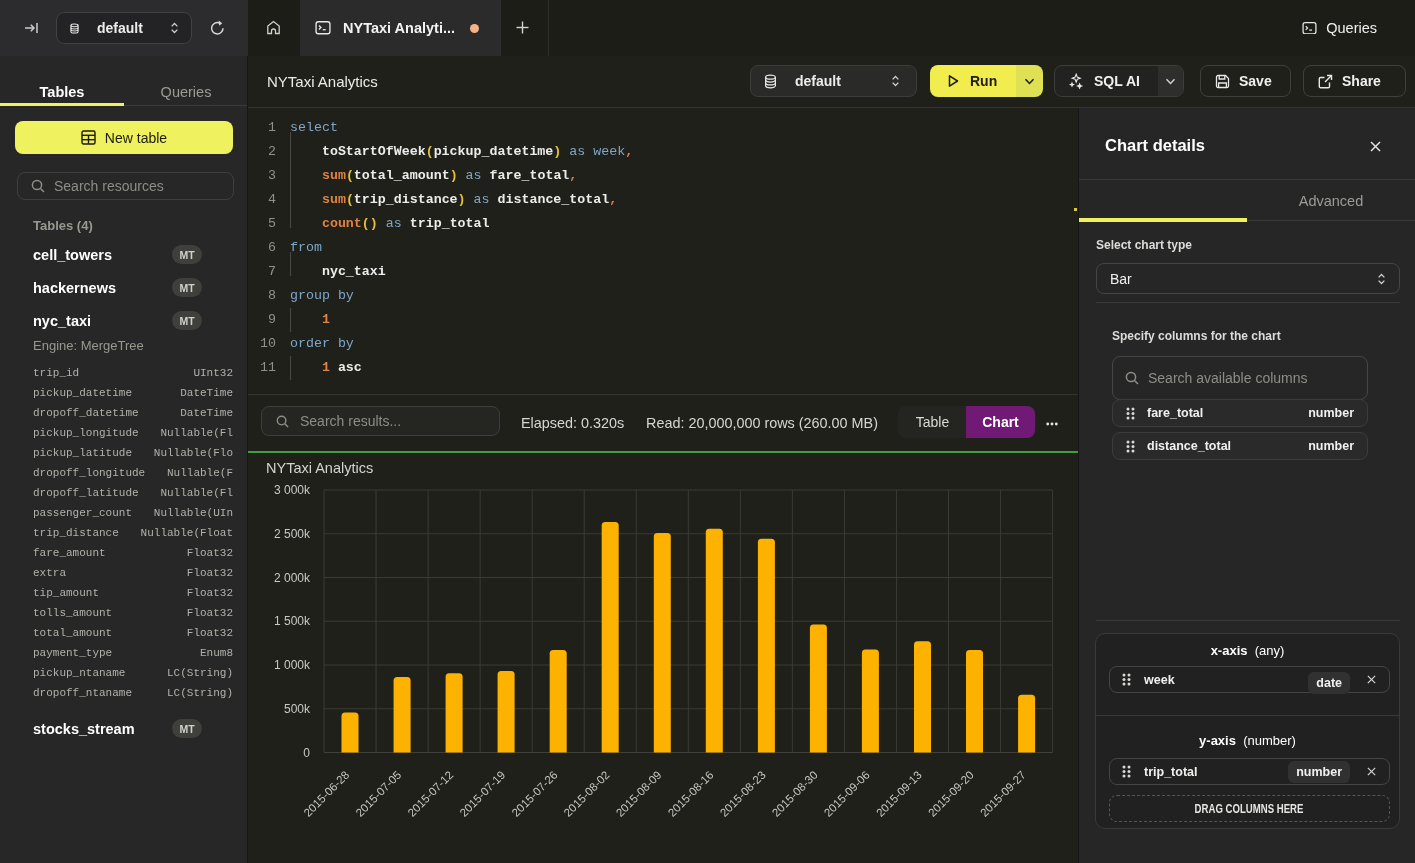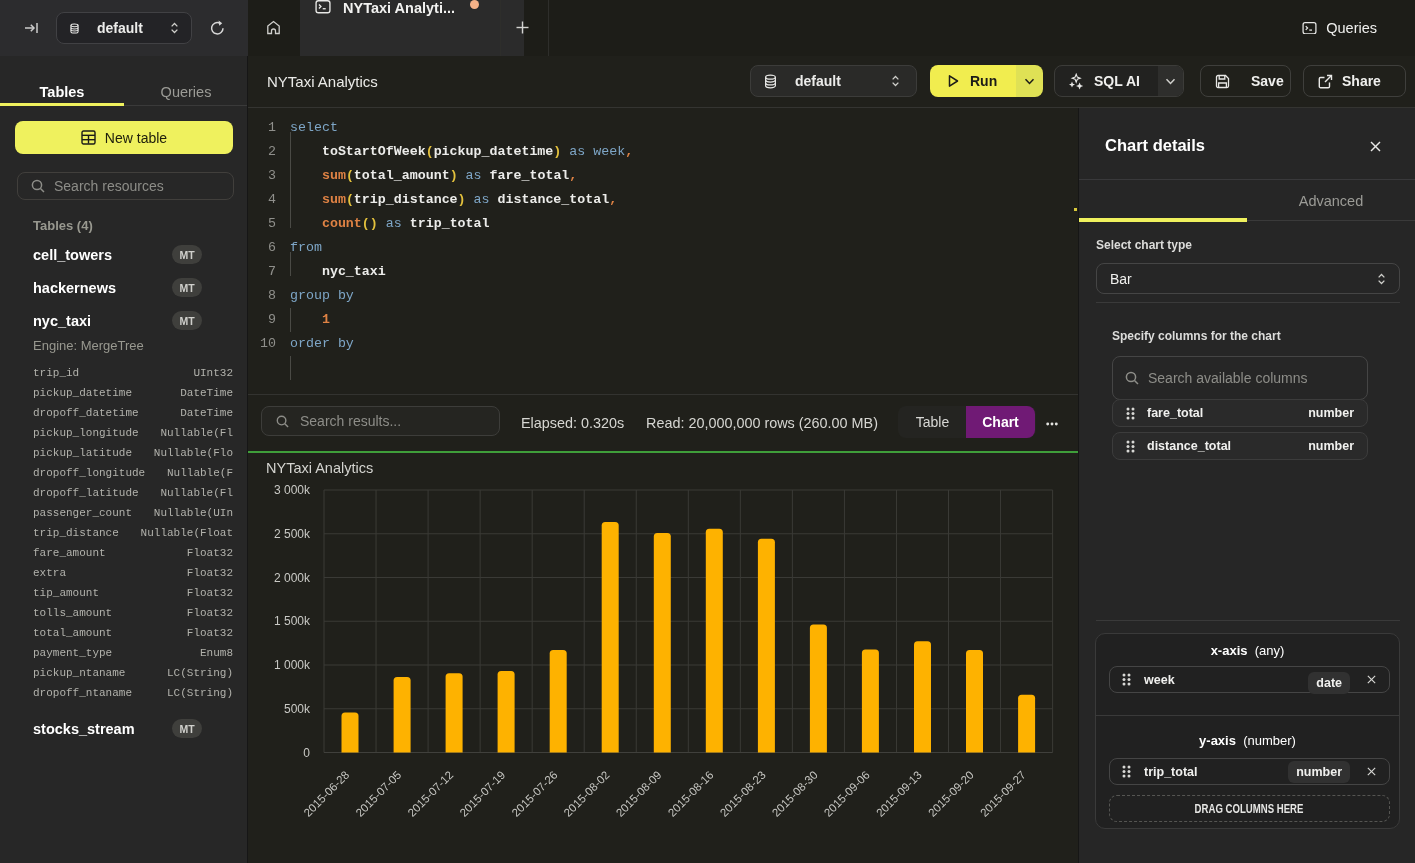--- a/index.html
+++ b/index.html
@@ -8,22 +8,22 @@
 .abs { position:absolute; }
 #app { position:relative; width:1415px; height:863px; }
 
 
 #topbar { position:absolute; left:0; top:0; width:1415px; height:56px; background:#1d1d18; }
 #topbarleft { position:absolute; left:0; top:0; width:248px; height:56px; background:#2c2c2e; }
 #topbar .vdiv { position:absolute; top:0; width:1px; height:56px; background:#2e2e2b; }
 #dbselect { position:absolute; left:56px; top:12px; width:136px; height:32px;
   border:1px solid #414144; border-radius:8px; background:#232326; display:flex; align-items:center; }
 #dbselect .txt { color:#ececea; font-size:14px; font-weight:600; margin-left:17px; }
-#tab1 { position:absolute; left:300px; top:0; width:224px; height:56px; background:#2b2b2b;
-  display:flex; align-items:flex-start; }
+#tab1 { position:absolute; left:300px; top:0; width:200px; height:56px; background:#2b2b2b;
+  display:flex; align-items:center; }
 #tab1 .txt { color:#f2f2f0; font-size:14.5px; font-weight:600; margin-left:12px; }
 #tab1 .dot { width:9px; height:9px; border-radius:50%; background:#f5b288; margin-left:15px; }
 #queriesbtn { position:absolute; right:38px; top:0; height:56px; display:flex; align-items:center; color:#f0f0ee; font-size:14.5px; }
 
 
 #sidebar { position:absolute; left:0; top:56px; width:248px; height:807px; background:#272727; border-right:1px solid #161616; }
 #sbtabs { position:relative; height:50px; border-bottom:1px solid #3a3a3a; }
 #sbtabs .t { position:absolute; top:0; height:49px; width:124px; display:flex; align-items:flex-start; justify-content:center; font-size:14.5px; padding-top:28px; }
 #sbtabs .t1 { left:0; color:#ffffff; font-weight:600; }
 #sbtabs .t2 { left:124px; color:#9b9b96; }
@@ -233,21 +233,21 @@
         <path d="M11.6 9.4 L12.7 11.9 L15.2 13 L12.7 14.1 L11.6 16.6 L10.5 14.1 L8 13 L10.5 11.9 Z"></path>
       </svg>
       <span style="margin-left:9px">SQL AI</span>
       <div style="margin-left:auto;width:25px;height:32px;background:#2e2e2c;display:flex;align-items:center;justify-content:center;">
         <svg width="11" height="7" viewBox="0 0 11 7" fill="none" stroke="#cfcfcb" stroke-width="1.5">
             <path d="M1.5 1.2 L5.5 5.4 L9.5 1.2"></path>
           </svg>
       </div>
     </div>
 
-    <div class="hbtn" style="left:952px;width:91px;border:1px solid #3f3f3c;color:#f0f0ee;gap:12px;">
+    <div class="hbtn" style="left:952px;width:91px;border:1px solid #3f3f3c;color:#f0f0ee;">
       <svg style="margin-left:14px" width="15" height="15" viewBox="0 0 15 15" fill="none" stroke="#e8e8e6" stroke-width="1.3">
         <path d="M1.5 3 A1.5 1.5 0 0 1 3 1.5 H10.5 L13.5 4.5 V12 A1.5 1.5 0 0 1 12 13.5 H3 A1.5 1.5 0 0 1 1.5 12 Z"></path>
         <path d="M4.2 1.8 V5 H9.8 V1.8"></path>
           <path d="M3.6 13.2 V9 H11.4 V13.2"></path>
       </svg>
       <span style="margin-left:9px">Save</span>
     </div>
 
     <div class="hbtn" style="left:1055px;width:103px;border:1px solid #3f3f3c;color:#f0f0ee;">
       <svg style="margin-left:14px" width="15" height="15" viewBox="0 0 15 15" fill="none" stroke="#e8e8e6" stroke-width="1.4">
@@ -262,20 +262,21 @@
     <div class="eline" style="top:8px"><span class="lno">1</span><span class="code"><span class="kw">select</span></span></div>
     <div class="eline" style="top:32px"><span class="lno">2</span><span class="code">    toStartOfWeek<span class="pa">(</span>pickup_datetime<span class="pa">)</span> <span class="kw">as</span> <span class="kw">week</span><span class="nu">,</span></span></div>
     <div class="eline" style="top:56px"><span class="lno">3</span><span class="code">    <span class="fn">sum</span><span class="pa">(</span>total_amount<span class="pa">)</span> <span class="kw">as</span> fare_total<span class="nu">,</span></span></div>
     <div class="eline" style="top:80px"><span class="lno">4</span><span class="code">    <span class="fn">sum</span><span class="pa">(</span>trip_distance<span class="pa">)</span> <span class="kw">as</span> distance_total<span class="nu">,</span></span></div>
     <div class="eline" style="top:104px"><span class="lno">5</span><span class="code">    <span class="fn">count</span><span class="pa">()</span> <span class="kw">as</span> trip_total</span></div>
     <div class="eline" style="top:128px"><span class="lno">6</span><span class="code"><span class="kw">from</span></span></div>
     <div class="eline" style="top:152px"><span class="lno">7</span><span class="code">    nyc_taxi</span></div>
     <div class="eline" style="top:176px"><span class="lno">8</span><span class="code"><span class="kw">group by</span></span></div>
     <div class="eline" style="top:200px"><span class="lno">9</span><span class="code">    <span class="nu">1</span></span></div>
     <div class="eline" style="top:224px"><span class="lno">10</span><span class="code"><span class="kw">order by</span></span></div>
+    <div class="eline" style="top:248px"><span class="lno">11</span><span class="code">    <span class="nu">1</span> asc</span></div>
     <div id="indentguide"></div>
     <div style="position:absolute;right:1px;top:100px;width:3px;height:3px;background:#d8c83a"></div>
     <div id="indentguide2"></div>
     <div style="position:absolute;left:42px;top:200px;width:1px;height:24px;background:#4a4a45"></div>
     <div style="position:absolute;left:42px;top:248px;width:1px;height:24px;background:#4a4a45"></div>
   </div>
   <div style="position:absolute;left:248px;top:394px;width:830px;height:1px;background:#333330"></div>
   <div id="resultsbar">
     <div id="rb-search">
       <svg style="margin-left:14px;margin-right:11px" width="13" height="13" viewBox="0 0 14 14" fill="none" stroke="#8d8d88" stroke-width="1.5">

